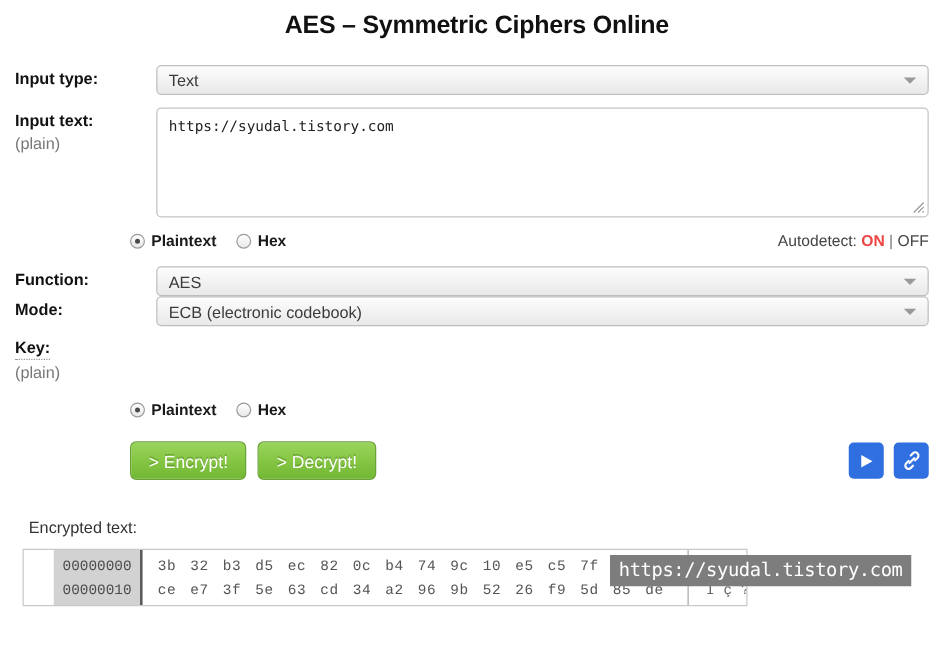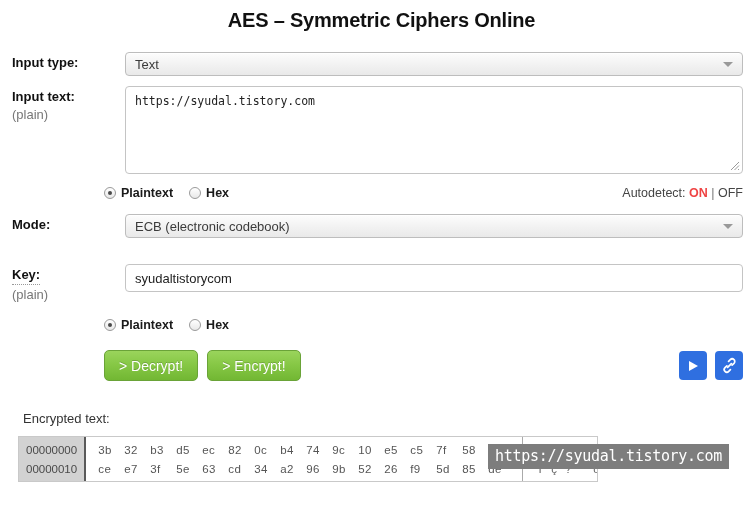--- a/index.html
+++ b/index.html
@@ -198,23 +198,24 @@
     color: #333333;
   }
   .hexdump {
     margin: 10px 0 0 18px;
     border: 1px solid #c9c9c9;
     border-top: 1px solid #c9c9c9;
     display: flex;
     height: 46px;
     width: 580px;
     background: #ffffff;
-    font-family: Liberation Sans, sans-serif;
+    font-family: Liberation Mono, monospace;
     font-size: 11.5px;
     overflow: hidden;
+    padding-left: 24px;
   }
   .hex-offsets {
     background: #d2d2d2;
     border-right: 2px solid #5a5a5a;
     color: #4a4a4a;
     padding: 4px 7px 0 7px;
   }
   .hex-offsets div { line-height: 19px; white-space: nowrap; }
   .hex-bytes {
     padding: 4px 8px 0 12px;
@@ -287,57 +288,63 @@
       <span class="radio-label">Hex</span>
     </div>
     <div class="autodetect">
       <span>Autodetect:</span>
       <span class="on">ON</span>
       <span class="sep">|</span>
       <span class="off">OFF</span>
     </div>
   </div>
 
-
-  <div class="row" style="margin-top:10px;">
+  <div class="row" style="margin-top:9px;">
+    <div class="label-col">
+      <span class="label-main">Function:</span>
+    </div>
+    <div class="field-col">
+      <div class="selectbox">
+        <span>AES</span>
+        <span class="select-caret"></span>
+      </div>
+    </div>
+  </div>
+
+  <div class="row" style="">
     <div class="label-col">
       <span class="label-main">Mode:</span>
     </div>
     <div class="field-col">
       <div class="selectbox">
         <span>ECB (electronic codebook)</span>
         <span class="select-caret"></span>
       </div>
     </div>
   </div>
 
-  <div class="row" style="margin-top:26px;">
+  <div class="row" style="margin-top:6px;">
     <div class="label-col">
       <span class="label-main hinted">Key:</span>
       <span class="label-sub">(plain)</span>
-    </div>
-    <div class="field-col">
-      <div class="textinput">
-        <span>syudaltistorycom</span>
-      </div>
     </div>
   </div>
 
   <div class="radio-line" style="margin-top:11px;">
     <div class="radio-group">
       <span class="radio checked"></span>
       <span class="radio-label">Plaintext</span>
       <span class="radio"></span>
       <span class="radio-label">Hex</span>
     </div>
   </div>
 
   <div class="buttons-row">
+    <div class="gbtn">&gt; Encrypt!</div>
     <div class="gbtn">&gt; Decrypt!</div>
-    <div class="gbtn">&gt; Encrypt!</div>
     <div class="icon-btns">
       <div class="bluebtn">
         <svg width="14" height="14" viewBox="0 0 14 14">
           <polygon points="3,2 12,7 3,12" fill="#ffffff"></polygon>
         </svg>
       </div>
       <div class="bluebtn">
         <svg width="17" height="17" viewBox="0 0 17 17">
           <g stroke="#ffffff" stroke-width="1.7" fill="none" stroke-linecap="round">
             <path d="M6.6 10.4 L10.4 6.6"></path>

